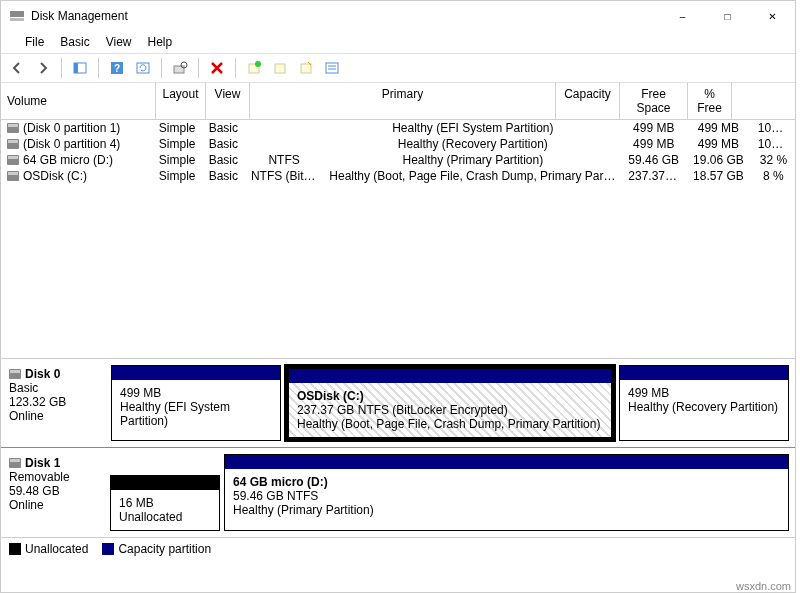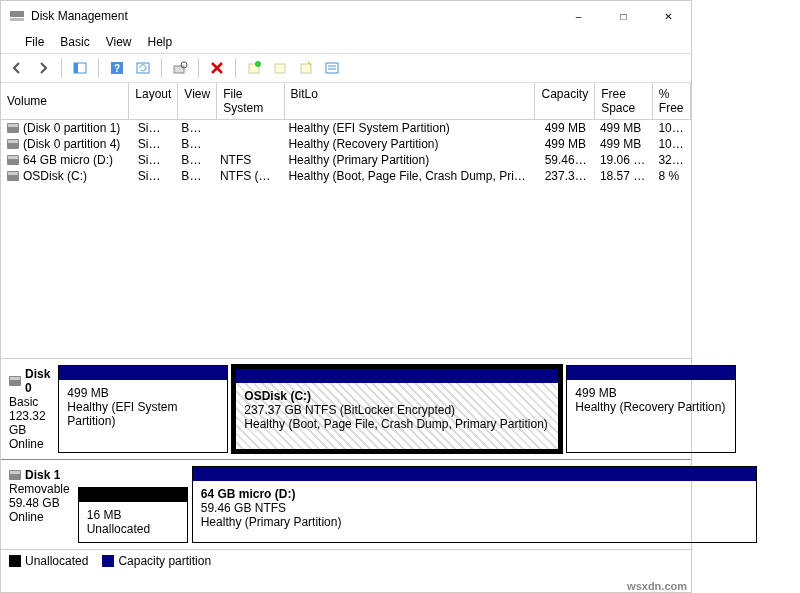--- a/index.html
+++ b/index.html
@@ -1,28 +1,28 @@
 <!DOCTYPE html>
 <html><head>
   <meta charset="utf-8">
   <style>
     * { box-sizing: border-box; margin: 0; padding: 0; }
     body { font-family: "Segoe UI", Tahoma, sans-serif; font-size: 12px; background: #fff; }
-    .window { width: 692px; height: 593px; border: 1px solid #ccc; display: flex; flex-direction: column; position: relative; }
+    .window { width: 796px; height: 593px; border: 1px solid #ccc; display: flex; flex-direction: column; position: relative; }
     .titlebar { height: 30px; display: flex; align-items: center; padding: 0 0 0 8px; }
     .titlebar .app-icon { width: 16px; height: 16px; margin-right: 6px; }
     .titlebar .title { flex: 1; font-size: 12px; }
     .winbtns { display: flex; }
     .winbtn { width: 45px; height: 30px; display: flex; align-items: center; justify-content: center; font-family: "Segoe UI Symbol", sans-serif; font-size: 10px; }
     .menubar { height: 22px; display: flex; align-items: center; padding: 0 16px; }
     .menubar span { padding: 2px 8px; }
     .toolbar { height: 30px; border-top: 1px solid #e0e0e0; border-bottom: 1px solid #e0e0e0; display: flex; align-items: center; padding: 0 4px; gap: 2px; }
     .toolbar .btn { width: 24px; height: 24px; display: flex; align-items: center; justify-content: center; border: 1px solid transparent; }
     .toolbar .sep { width: 1px; height: 20px; background: #ccc; margin: 0 4px; }
-    .grid { border-bottom: 1px solid #ccc; }
+    .grid { border-bottom: 1px solid #ccc; text-align: center; }
     .grid-head, .grid-row { display: flex; }
     .grid-head { border-bottom: 1px solid #d0d0d0; background: #fff; }
     .grid-head .col { border-right: 1px solid #d0d0d0; padding: 4px 6px; font-weight: normal; }
     .grid-row .col { padding: 1px 6px; white-space: nowrap; overflow: hidden; text-overflow: ellipsis; }
     .col-vol { width: 155px; display: flex; align-items: center; gap: 4px; }
     .col-layout { width: 50px; }
     .col-type { width: 44px; }
     .col-fs { width: 80px; }
     .col-status { width: 306px; }
     .col-cap { width: 64px; }
@@ -40,21 +40,21 @@
     .part { border: 1px solid #000; display: flex; flex-direction: column; }
     .part-band { height: 14px; background: #000080; }
     .part-band.unalloc { background: #000; }
     .part-body { padding: 6px 8px; flex: 1; }
     .part-body .line1 { font-weight: bold; }
     .hatched { background-image: repeating-linear-gradient(45deg, #fff 0, #fff 4px, #ddd 4px, #ddd 6px); border: 4px solid #000; outline: 1px solid #000; }
     .legend { height: 22px; border-top: 1px solid #ccc; display: flex; align-items: center; padding: 0 8px; gap: 14px; }
     .legend .sw { width: 12px; height: 12px; display: inline-block; vertical-align: middle; margin-right: 4px; }
     .legend .sw.unalloc { background: #000; }
     .legend .sw.prim { background: #000080; }
-    .footer { position: absolute; right: 4px; bottom: 0; font-size: 11px; color: #888; font-weight: bold; }
+    .footer { position: absolute; right: 4px; bottom: 0; font-size: 11px; color: #888; }
   </style>
 </head>
 <body>
 
 <div class="window">
   <div class="titlebar">
     <svg class="app-icon" viewBox="0 0 16 16">
         <rect x="1" y="3" width="14" height="6" fill="#888"></rect>
         <rect x="1" y="10" width="14" height="3" fill="#bbb"></rect>
       </svg>
@@ -142,22 +142,21 @@
           <line x1="4" y1="9" x2="12" y2="9" stroke="#4a90d9"></line>
         </svg>
       </div>
   </div>
 
   <div class="grid">
     <div class="grid-head">
       <div class="col col-vol">Volume</div>
       <div class="col col-layout">Layout</div>
       <div class="col col-type">View</div>
-      <div class="col col-fs">File System</div>
-      <div class="col col-status">BitLo</div>
+      <div class="col col-status">Primary</div>
       <div class="col col-cap">Capacity</div>
       <div class="col col-free">Free Space</div>
       <div class="col col-pct">% Free</div>
     </div>
     <div class="grid-body" id="grid-body">
         <div class="grid-row">
           <div class="col col-vol">
             <span class="disk-icon"></span>
             <span>(Disk 0 partition 1)</span>
           </div>

